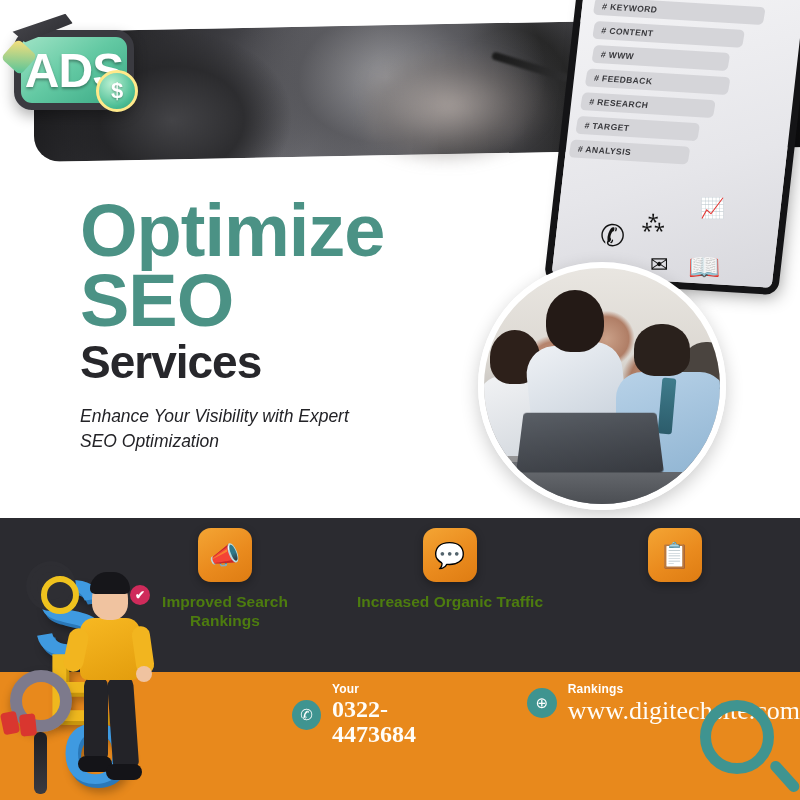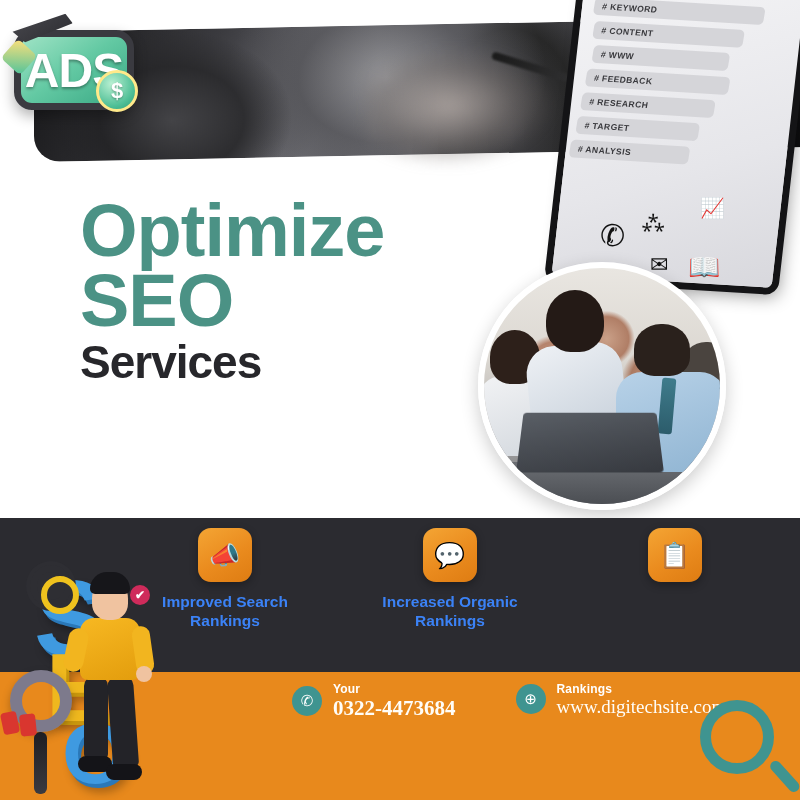--- a/index.html
+++ b/index.html
@@ -171,21 +171,21 @@
   }
   .feature{ width:190px; display:flex; flex-direction:column; align-items:center; }
   .f-icon{
     width:54px; height:54px; border-radius:13px;
     background:linear-gradient(150deg,#f4a534 0%,#ea8b1e 55%,#de7c12 100%);
     display:flex; align-items:center; justify-content:center;
     color:#fff; font-size:25px; position:relative;
     box-shadow:0 3px 8px rgba(0,0,0,.3);
   }
   .f-label{
-    margin-top:11px; text-align:center; color:#3b82f6;
+    margin-top:11px; text-align:center; color:#4d7c0f;
     font-size:15.5px; font-weight:700; line-height:1.22;
   }
   .check-badge{
     position:absolute; left:130px; top:585px; width:20px; height:20px; border-radius:50%;
     background:#cf2b5b; color:#fff; font-size:12px; font-weight:900;
     display:flex; align-items:center; justify-content:center; z-index:6;
   }
 
   
   .scene{ position:absolute; left:0px; top:540px; width:160px; height:260px; z-index:5; }
@@ -233,23 +233,23 @@
   }
   .contact{ display:flex; align-items:center; gap:11px; }
   .c-icon{
     width:30px; height:30px; border-radius:50%;
     background:#3f9490; color:#fff; font-size:15px;
     display:flex; align-items:center; justify-content:center;
   }
   .c-label{ font-size:12px; font-weight:700; color:#ffffff; letter-spacing:.2px; }
   .c-value{
     font-family:"Liberation Serif", serif; font-weight:700;
-    font-size:21px; color:#fffdf8; line-height:1.05; margin-top:1px;
-  }
-  .c-value.web{ font-size:19px; font-weight:400; }
+    font-size:24px; color:#fffdf8; line-height:1.05; margin-top:1px;
+  }
+  .c-value.web{ font-size:26px; font-weight:400; }
 
   .mag-deco{
     position:absolute; left:700px; top:700px; width:74px; height:74px; border-radius:50%;
     border:11px solid #3f9490;
   }
   .mag-deco-handle{
     position:absolute; left:768px; top:766px; width:11px; height:38px;
     background:#3f9490; border-radius:6px; transform:rotate(-42deg);
     transform-origin:top left;
   }
@@ -286,20 +286,21 @@
   </div>
   <div class="ads-horn"></div>
   <div class="ads-horn-tip"></div>
   <div class="ads-coin">$</div>
 
 
   <div class="headline">
     <div class="h-teal">Optimize</div>
     <div class="h-teal">SEO</div>
     <div class="h-dark">Services</div>
+    <div class="h-sub">Enhance Your Visibility with Expert SEO Optimization</div>
   </div>
 
   <div class="team-circle">
     <div class="tc-desk"></div>
     <div class="tc-w2-shirt"></div>
     <div class="tc-w2-hair"></div>
     <div class="tc-lady-shirt"></div>
     <div class="tc-lady-hair"></div>
     <div class="tc-man2-hair"></div>
     <div class="tc-man-shirt"></div>
@@ -310,21 +311,21 @@
 
   <div class="dark-band"></div>
 
   <div class="features">
     <div class="feature">
       <div class="f-icon">📣</div>
       <div class="f-label">Improved Search Rankings</div>
     </div>
     <div class="feature">
       <div class="f-icon">💬</div>
-      <div class="f-label">Increased Organic Rankings</div>
+      <div class="f-label">Increased Organic Traffic</div>
     </div>
     <div class="feature">
       <div class="f-icon">📋</div>
     </div>
   </div>
   <div class="check-badge">✔</div>
 
   <div class="scene">
     <div class="s-letter s-S">S</div>
     <div class="s-letter s-E">E</div>

